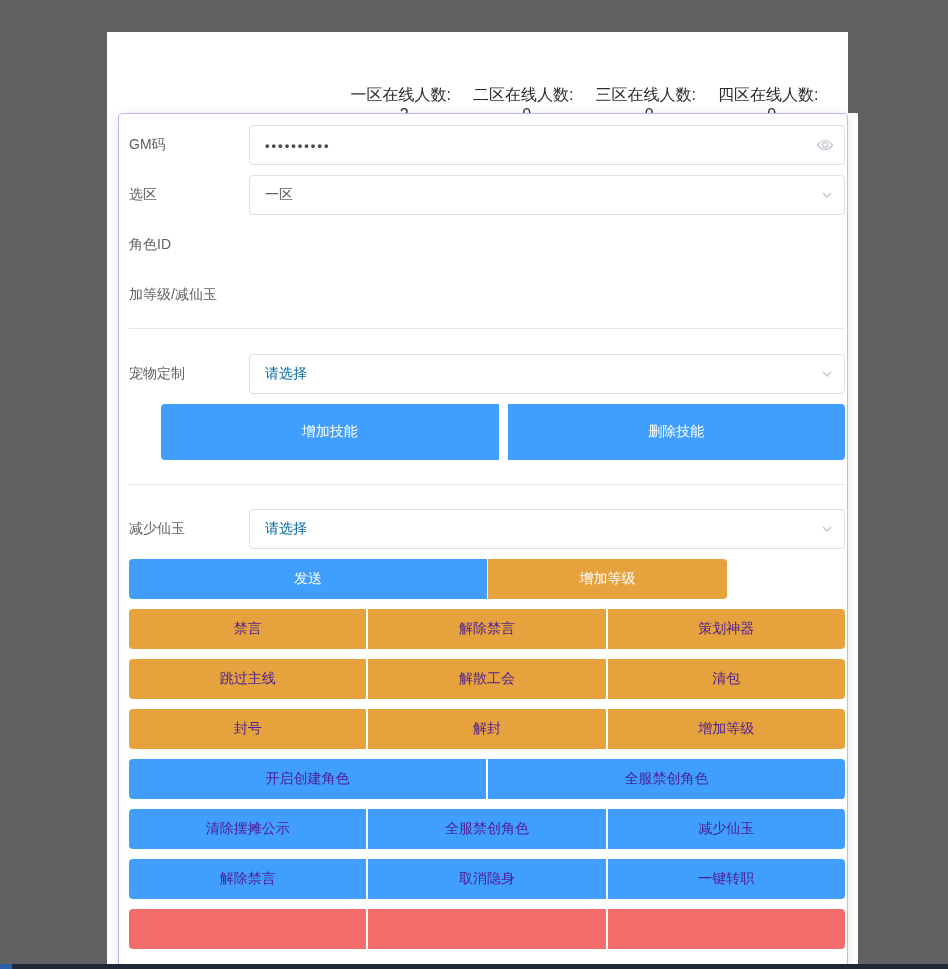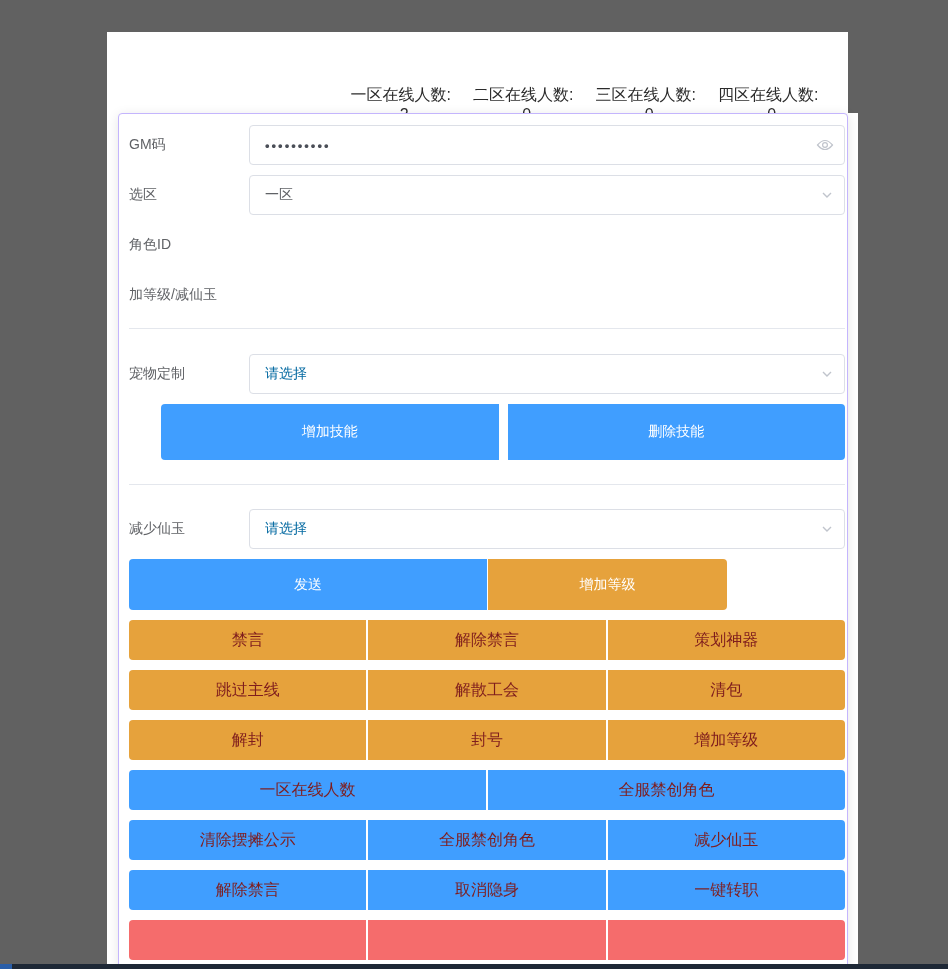--- a/index.html
+++ b/index.html
@@ -65,37 +65,37 @@
   
   .split-bar { display:flex; gap:9px; height:56px;padding-left:32px; }
   .split-bar .seg {
     flex:1; display:flex; align-items:center; justify-content:center;
     color:#fff; font-size:14px; cursor:pointer;
   }
   .split-bar .seg:first-child { border-radius:4px 0 0 4px; }
   .split-bar .seg:last-child { border-radius:0 4px 4px 0; }
 
   
-  .send-bar { display:flex; gap:1px; height:51px; margin:0 0 10px 0; }
+  .send-bar { display:flex; gap:1px; height:40px; margin:0 0 10px 0; }
   .send-btn {
     width:358px; background:#409EFF; color:#fff; font-size:14px;
     display:flex; align-items:center; justify-content:center;
     border-radius:4px 0 0 4px; cursor:pointer;
   }
   .addlevel-btn {
     width:239px; background:#E6A23C; color:#fff; font-size:14px;
     display:flex; align-items:center; justify-content:center;
     border-radius:0 4px 4px 0; cursor:pointer;
   }
 
   
   .action-row { display:flex; gap:2px; height:40px; margin-bottom:10px; }
   .action-btn {
     flex:1; display:flex; align-items:center; justify-content:center;
-    color:#7f1d1d; font-size:16px; cursor:pointer;font-family:Liberation Mono, monospace;
+    color:#4c1d95; font-size:14px; cursor:pointer;font-family:Liberation Mono, monospace;
   }
   .action-row .action-btn:first-child { border-radius:4px 0 0 4px; }
   .action-row .action-btn:last-child  { border-radius:0 4px 4px 0; }
 
   .c-blue   { background:#409EFF; }
   .c-orange { background:#E6A23C; }
   .c-red    { background:#F56C6C; }
 
   
   .taskbar {
@@ -213,27 +213,27 @@
     <div class="action-btn c-orange">策划神器</div>
   </div>
 
   <div class="action-row">
     <div class="action-btn c-orange">跳过主线</div>
     <div class="action-btn c-orange">解散工会</div>
     <div class="action-btn c-orange">清包</div>
   </div>
 
   <div class="action-row">
+    <div class="action-btn c-orange">封号</div>
     <div class="action-btn c-orange">解封</div>
-    <div class="action-btn c-orange">封号</div>
     <div class="action-btn c-orange">增加等级</div>
   </div>
 
   <div class="action-row">
-    <div class="action-btn c-blue">一区在线人数</div>
+    <div class="action-btn c-blue">开启创建角色</div>
     <div class="action-btn c-blue">全服禁创角色</div>
   </div>
 
   <div class="action-row">
     <div class="action-btn c-blue">清除摆摊公示</div>
     <div class="action-btn c-blue">全服禁创角色</div>
     <div class="action-btn c-blue">减少仙玉</div>
   </div>
 
   <div class="action-row">

